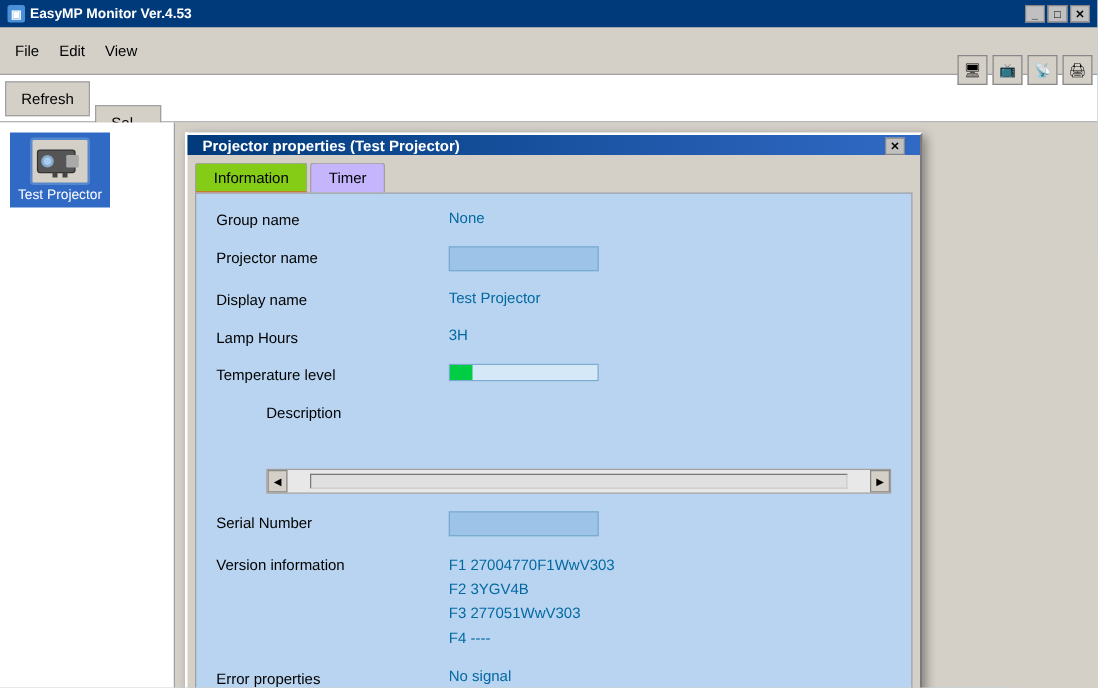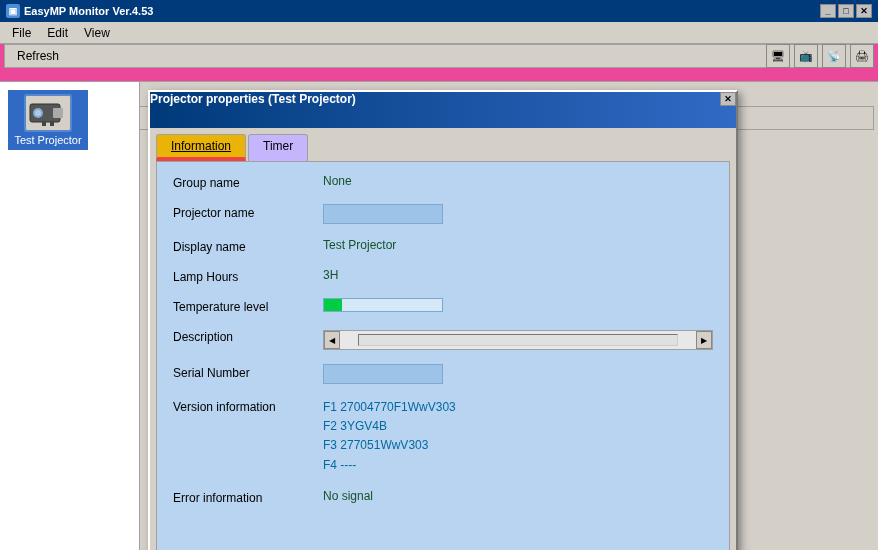--- a/index.html
+++ b/index.html
@@ -49,41 +49,41 @@
       cursor: pointer;
       display: flex;
       align-items: center;
       justify-content: center;
       color: black;
     }
 
     
     .menu-bar {
       background: #d4d0c8;
-      height: 22px;
+      height: 38px;
       display: flex;
       align-items: center;
       padding: 0 4px;
       border-bottom: 1px solid #a0a0a0;
     }
     .menu-item {
       padding: 2px 8px;
       font-size: 12px;
       cursor: pointer;
       color: #000;
     }
 
     
     .toolbar {
-      background: #ec4899;
+      background: #ffffff;
       height: 38px;
       display: flex;
+      align-items: center;
       padding: 0 4px;
       border-bottom: 1px solid #a0a0a0;
-      flex-direction: column;
     }
     .toolbar-btn {
       background: #d4d0c8;
       border: 1px solid #a0a0a0;
       padding: 4px 12px;
       font-size: 12px;
       cursor: pointer;
       height: 28px;
       display: flex;
       align-items: center;
@@ -156,24 +156,24 @@
       border-top: 2px solid #fff;
       border-left: 2px solid #fff;
       box-shadow: 3px 3px 8px rgba(0,0,0,0.4);
       width: 590px;
       height: 490px;
       position: relative;
     }
     .dialog-title-bar {
       background: linear-gradient(to right, #003a7a, #316ac5);
       color: white;
-      height: 36px;
-      display: flex;
-      align-items: flex-start;
-      padding: 0 0;
+      height: 16px;
+      display: flex;
+      align-items: flex-end;
+      padding: 0 12px;
       font-size: 12px;
       font-weight: bold;
     }
     .dialog-close-btn {
       margin-left: auto;
       width: 16px;
       height: 14px;
       background: #c0c0c0;
       border: 1px solid #888;
       font-size: 9px;
@@ -200,50 +200,50 @@
       padding: 4px 14px;
       border: 1px solid #a0a0a0;
       border-bottom: none;
       background: #c4b5fd;
       cursor: pointer;
       font-size: 12px;
       margin-right: 2px;
       border-radius: 3px 3px 0 0;
     }
     .tab.active {
-      background: #eab308;
-      border-bottom: 4px solid #ef4444;
+      background: #84cc16;
+      border-bottom: 1px solid #ef4444;
       z-index: 1;
-      text-decoration: underline;
     }
 
     
     .info-panel {
       background: #b8d4f0;
       border: 1px solid #a0a0a0;
       flex: 1;
       padding: 12px 16px;
       overflow-y: auto;
       position: relative;
     }
     .info-row {
       display: flex;
       align-items: flex-start;
       margin-bottom: 14px;
+      gap: 36px;
     }
     .info-label {
       width: 150px;
       font-size: 12px;
       color: #000;
       flex-shrink: 0;
       padding-top: 2px;
     }
     .info-value {
       font-size: 12px;
-      color: #14532d;
+      color: #0369a1;
     }
     .info-input-box {
       background: #9dc4e8;
       border: 1px solid #7aaad0;
       width: 120px;
       height: 20px;
       display: inline-block;
     }
 
     
@@ -387,21 +387,21 @@
             <span class="info-value">3H</span>
           </div>
 
           <div class="info-row">
             <span class="info-label">Temperature level</span>
             <div class="temp-bar-container">
               <div class="temp-bar-fill" style="width:15%;"></div>
             </div>
           </div>
 
-          <div class="info-row" style="flex-direction:row;">
+          <div class="info-row" style="flex-direction:column;margin-left:40px;">
             <span class="info-label">Description</span>
             <div class="desc-scrollbar">
               <div class="scroll-arrow">◀</div>
               <div class="scrollbar-track"></div>
               <div class="scroll-arrow">▶</div>
             </div>
           </div>
 
           <div class="info-row">
             <span class="info-label">Serial Number</span>
@@ -412,20 +412,20 @@
             <span class="info-label">Version information</span>
             <div class="version-block">
               <div>F1 27004770F1WwV303</div>
               <div>F2 3YGV4B</div>
               <div>F3 277051WwV303</div>
               <div>F4 ----</div>
             </div>
           </div>
 
           <div class="info-row">
-            <span class="info-label">Error information</span>
+            <span class="info-label">Error properties</span>
             <span class="info-value">No signal</span>
           </div>
         </div>
       </div>
     </div>
   </div>
 </div>
 
 </body></html>

